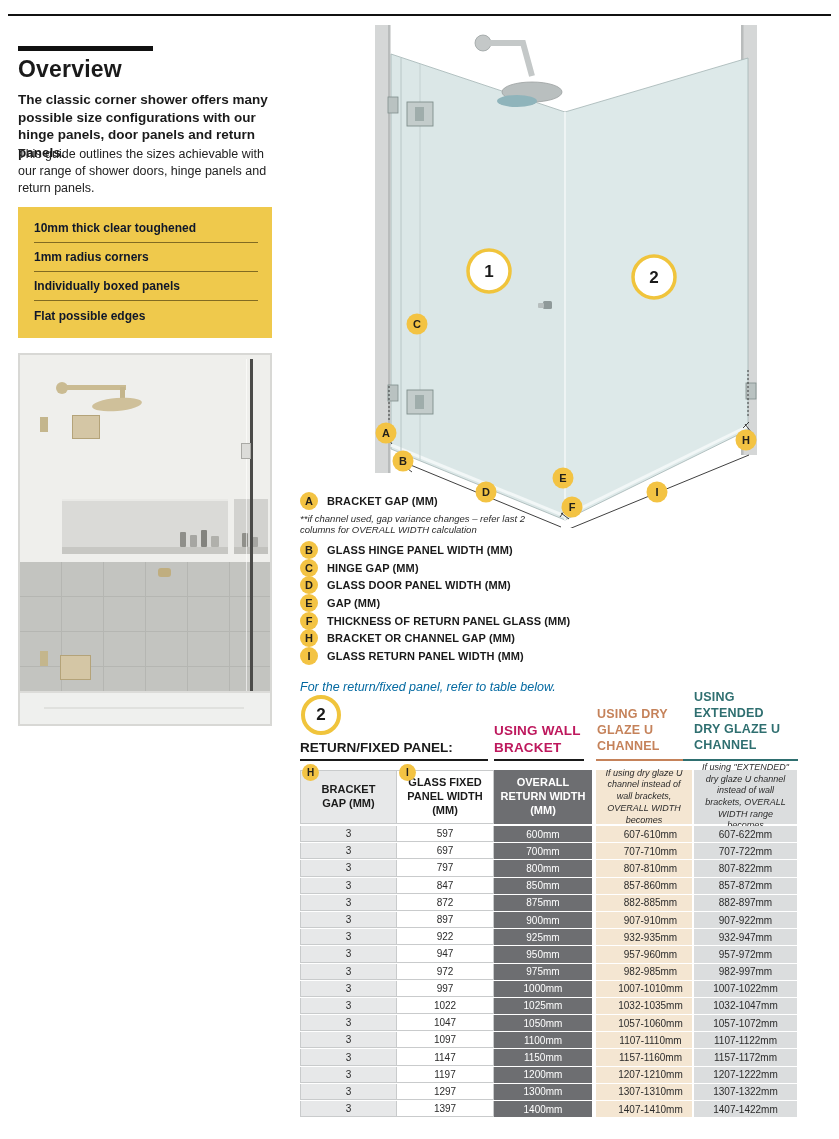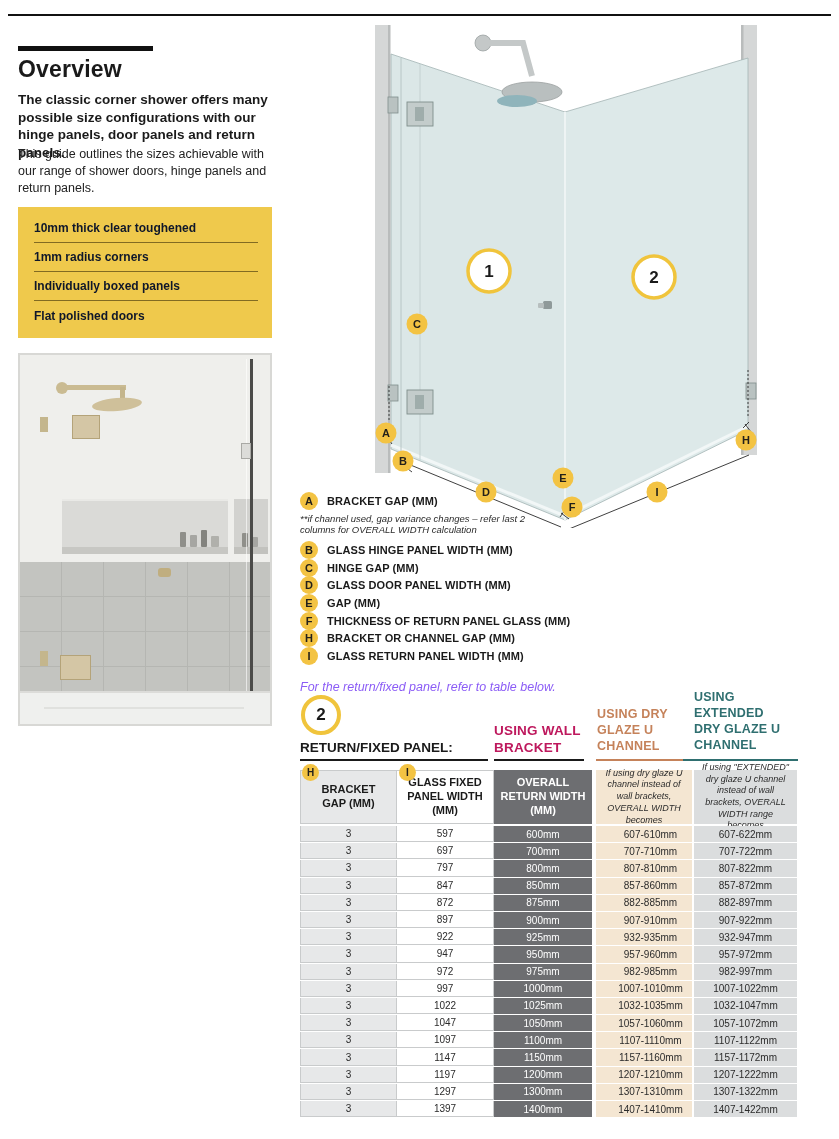--- a/index.html
+++ b/index.html
@@ -53,21 +53,21 @@
   #diagram { left:365px; top:18px; }
 
   
   #legend { left:300px; top:492px; width:310px; }
   .legend-row { display:flex; align-items:center; height:17.6px; gap:9px; }
   .lbadge { width:18px; height:18px; min-width:18px; border-radius:50%; background:#F3C343;
     display:flex; align-items:center; justify-content:center;
     font-size:11px; font-weight:bold; color:#23201a; }
   .legend-text { font-size:11px; font-weight:bold; letter-spacing:.1px; }
   .legend-foot { font-size:9.5px; font-style:italic; color:#2b2b2b; line-height:1.25; width:250px; margin:3px 0 5px 0; }
-  #table-note { left:300px; top:680px; font-size:12.5px; font-style:italic; color:#8b5cf6; }
+  #table-note { left:300px; top:680px; font-size:12.5px; font-style:italic; color:#0369a1; }
 
   
   #sec-badge { left:301px; top:695px; width:40px; height:40px; border-radius:50%; background:#fff;
     border:4px solid #F0C43C; display:flex; align-items:center; justify-content:center;
     font-size:17px; font-weight:bold; }
   #sec-title { left:300px; top:740px; font-size:13.5px; font-weight:bold; }
   .gh { font-weight:bold; line-height:1.28; letter-spacing:.2px; }
   #gh-wall { left:494px; top:722px; width:100px; font-size:13.5px; color:#be185d; }
   #gh-dry  { left:597px; top:706px; width:88px;  font-size:12.5px; color:#C5825A; }
   #gh-ext  { left:694px; top:689px; width:92px;  font-size:12.5px; color:#2F6F70; }
@@ -119,21 +119,21 @@
       <div class="feature">
         <span>10mm thick clear toughened</span>
       </div>
       <div class="feature">
         <span>1mm radius corners</span>
       </div>
       <div class="feature">
         <span>Individually boxed panels</span>
       </div>
       <div class="feature">
-        <span>Flat polished doors</span>
+        <span>Flat possible edges</span>
       </div>
     </div>
 
   <div class="abs" id="photo">
     <div class="ph" id="ph-lower"></div>
     <div class="ph" id="ph-niche">
       <span class="bottle" style="left:118px;width:6px;height:15px;background:#8f8f8a"></span>
       <span class="bottle" style="left:128px;width:7px;height:12px;background:#a6a6a2"></span>
       <span class="bottle" style="left:139px;width:6px;height:17px;background:#83837e"></span>
       <span class="bottle" style="left:149px;width:8px;height:11px;background:#b0b0ab"></span>

